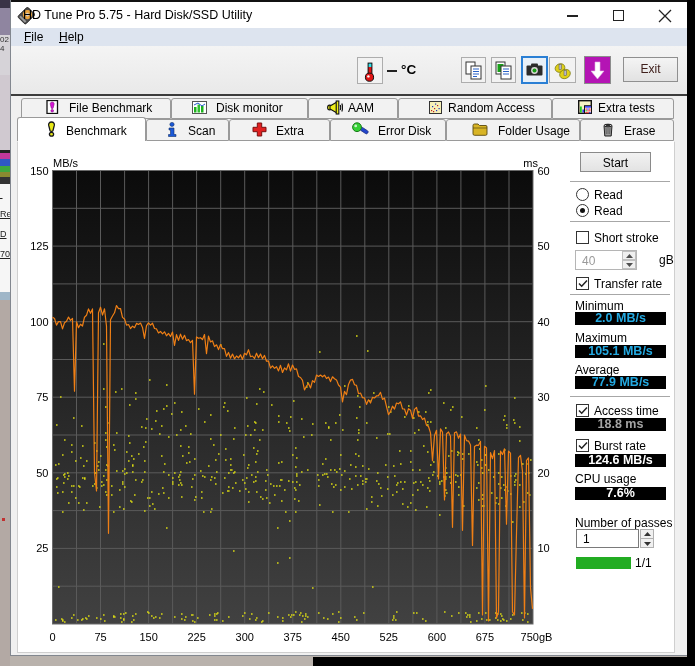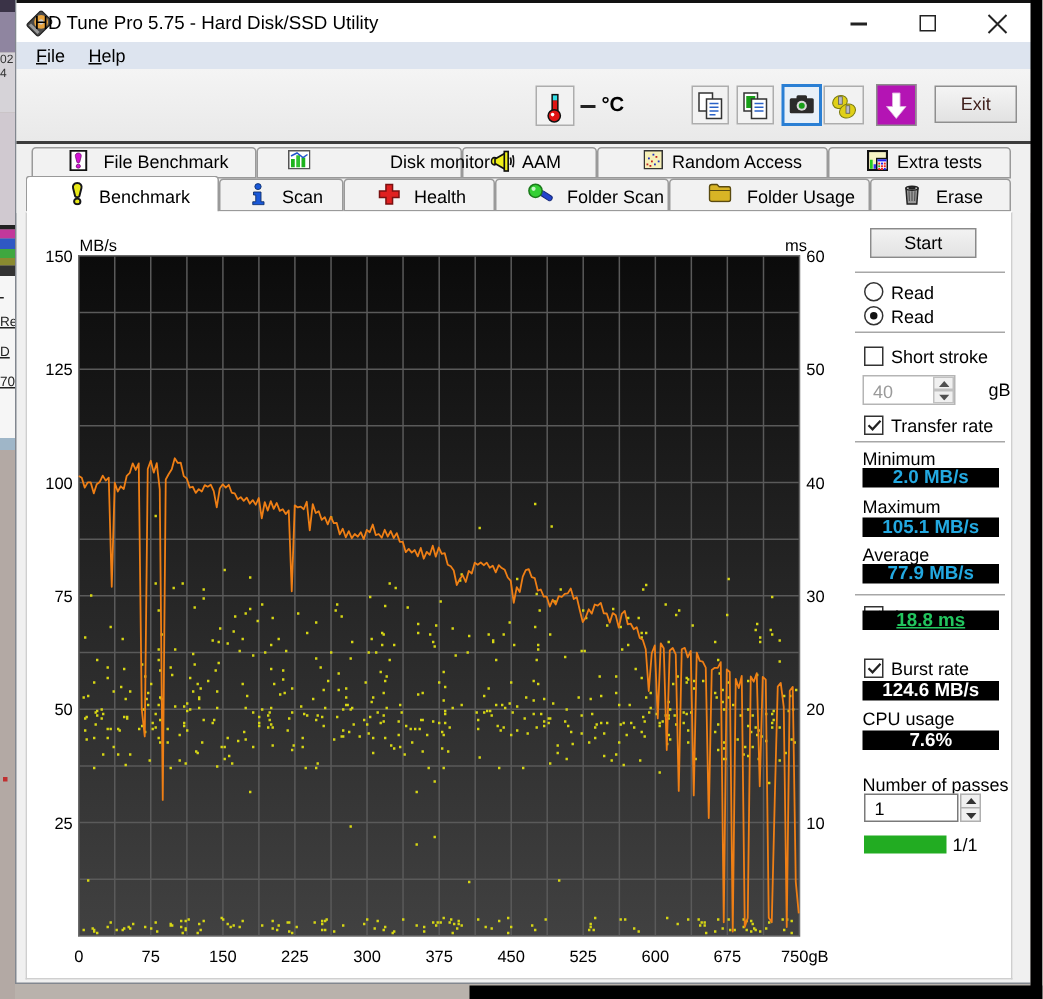--- a/index.html
+++ b/index.html
@@ -135,21 +135,21 @@
       <ellipse cx="6.2" cy="10.8" rx="1.4" ry="1.3" fill="#d414d4" stroke="#6a0a6a" stroke-width="0.5"></ellipse>
     </svg></div>
 <div class="abs lbl" style="left:69px;top:101px;">File Benchmark</div>
 <div class="abs" style="left:192px;top:100px;"><svg width="15" height="13" viewBox="0 0 15 13">
       <rect x="0.5" y="0.5" width="14" height="12" fill="#fff" stroke="#555"></rect>
       <rect x="2" y="6" width="2.5" height="5.5" fill="#1db31d"></rect>
       <rect x="5.5" y="3.5" width="2.5" height="8" fill="#30c030"></rect>
       <rect x="9" y="5" width="2.5" height="6.5" fill="#1db31d"></rect>
       <path d="M2 4 l4 -2 4 3 3 -2" stroke="#2255cc" fill="none" stroke-width="1"></path>
     </svg></div>
-<div class="abs lbl" style="left:216px;top:101px;margin-left:44px;">Disk monitor</div>
+<div class="abs lbl" style="left:216px;top:101px;">Disk monitor</div>
 <div class="abs" style="left:327px;top:100px;"><svg width="16" height="15" viewBox="0 0 16 15">
       <ellipse cx="2.6" cy="7.5" rx="2" ry="2.4" fill="#f0f018" stroke="#111" stroke-width="1.1"></ellipse>
       <path d="M3 6 L10 2 V13 L3 9 z" fill="#f0f018" stroke="#111" stroke-width="1.1"></path>
       <rect x="9.2" y="1" width="2.6" height="13" fill="#f0f018" stroke="#111" stroke-width="1.1"></rect>
       <path d="M13.2 5 q1 2.5 0 5 M14.8 3.5 q1.6 4 0 8" stroke="#111" fill="none" stroke-width="1.2"></path>
     </svg></div>
 <div class="abs lbl" style="left:348px;top:101px;">AAM</div>
 <div class="abs" style="left:429px;top:100px;"><svg width="13" height="13" viewBox="0 0 13 13">
       <rect x="0.5" y="0.5" width="12" height="12" fill="#f6f0b8" stroke="#333"></rect>
       <g fill="#c02020">
@@ -197,27 +197,27 @@
 <div class="abs" style="left:167px;top:122px;"><svg width="10" height="15" viewBox="0 0 10 15">
       <g fill="#1a58d8" stroke="#10306a" stroke-width="0.6">
         <ellipse cx="5" cy="2.4" rx="2.1" ry="2"></ellipse>
         <path d="M2 6 h5 v6.5 h2 v2 H1.5 v-2 h2 V8 H2 z"></path>
       </g>
     </svg></div>
 <div class="abs lbl" style="left:188px;top:124px;">Scan</div>
 <div class="abs" style="left:252px;top:122px;"><svg width="15" height="15" viewBox="0 0 15 15">
       <path d="M5.3 1 h4.4 v4.3 H14 v4.4 H9.7 V14 H5.3 V9.7 H1 V5.3 h4.3 z" fill="#e02020" stroke="#7a1010" stroke-width="1"></path>
     </svg></div>
-<div class="abs lbl" style="left:276px;top:124px;">Health</div>
+<div class="abs lbl" style="left:276px;top:124px;">Extra</div>
 <div class="abs" style="left:351px;top:122px;"><svg width="18" height="15" viewBox="0 0 18 15">
       <rect x="8.5" y="6.8" width="9" height="3.4" rx="1.5" transform="rotate(33 13 8.5)" fill="#2244cc" stroke="#14287a" stroke-width="0.7"></rect>
       <circle cx="6" cy="5.2" r="4.4" fill="#35d035" stroke="#1a7a1a" stroke-width="1"></circle>
       <circle cx="4.7" cy="3.9" r="1.4" fill="#c8f5c8"></circle>
     </svg></div>
-<div class="abs lbl" style="left:378px;top:124px;">Folder Scan</div>
+<div class="abs lbl" style="left:378px;top:124px;">Error Disk</div>
 <div class="abs" style="left:472px;top:122px;"><svg width="17" height="13" viewBox="0 0 17 13">
       <path d="M1 2.5 Q1 1 2.5 1 H6 l1.5 1.5 H14 Q15 2.5 15 4 V11 Q15 12.3 13.5 12.3 H2.5 Q1 12.3 1 10.8 z" fill="#d8b425" stroke="#5a4a10" stroke-width="0.9"></path>
       <path d="M1 5 H15" stroke="#5a4a10" stroke-width="0.7"></path>
     </svg></div>
 <div class="abs lbl" style="left:498px;top:124px;">Folder Usage</div>
 <div class="abs" style="left:601px;top:122px;"><svg width="14" height="15" viewBox="0 0 14 15">
       <g stroke="#222" fill="#909090">
         <path d="M3 3.5 H11 L10.2 14 H3.8 z" fill="#9a9a9a"></path>
         <ellipse cx="7" cy="3.5" rx="4" ry="1.3" fill="#c8c8c8"></ellipse>
         <ellipse cx="7" cy="3.2" rx="2" ry="0.6" fill="#555"></ellipse>
@@ -332,21 +332,21 @@
 <div class="vbox" style="top:312px;">2.0 MB/s</div>
 <div class="abs lbl" style="left:575px;top:331px;">Maximum</div>
 <div class="vbox" style="top:345px;">105.1 MB/s</div>
 <div class="abs lbl" style="left:575px;top:363px;">Average</div>
 <div class="vbox" style="top:376px;">77.9 MB/s</div>
 <div class="cb" style="left:576px;top:404px;"></div>
 <svg class="abs" style="left:578px;top:406px" width="10" height="9" viewBox="0 0 10 9">
     <path d="M1 4.5 L3.7 7.2 L9 1.5" fill="none" stroke="#222" stroke-width="1.5"></path>
   </svg>
 <div class="abs lbl" style="left:594px;top:404px;">Access time</div>
-<div class="vbox" style="top:407px;color:#22c55e;text-decoration:underline;">18.8 ms</div>
+<div class="vbox" style="top:418px;color:#a3a3a3;">18.8 ms</div>
 <div class="cb" style="left:576px;top:439px;"></div>
 <svg class="abs" style="left:578px;top:441px" width="10" height="9" viewBox="0 0 10 9">
     <path d="M1 4.5 L3.7 7.2 L9 1.5" fill="none" stroke="#222" stroke-width="1.5"></path>
   </svg>
 <div class="abs lbl" style="left:594px;top:439px;">Burst rate</div>
 <div class="vbox" style="top:454px;color:#fff;">124.6 MB/s</div>
 <div class="abs lbl" style="left:575px;top:472px;">CPU usage</div>
 <div class="vbox" style="top:487px;color:#fff;">7.6%</div>
 <div class="abs lbl" style="left:575px;top:516px;">Number of passes</div>
 <div class="abs" style="left:576px;top:529px;width:63px;height:19px;background:#fff;border:1px solid #7a7a7a;">

